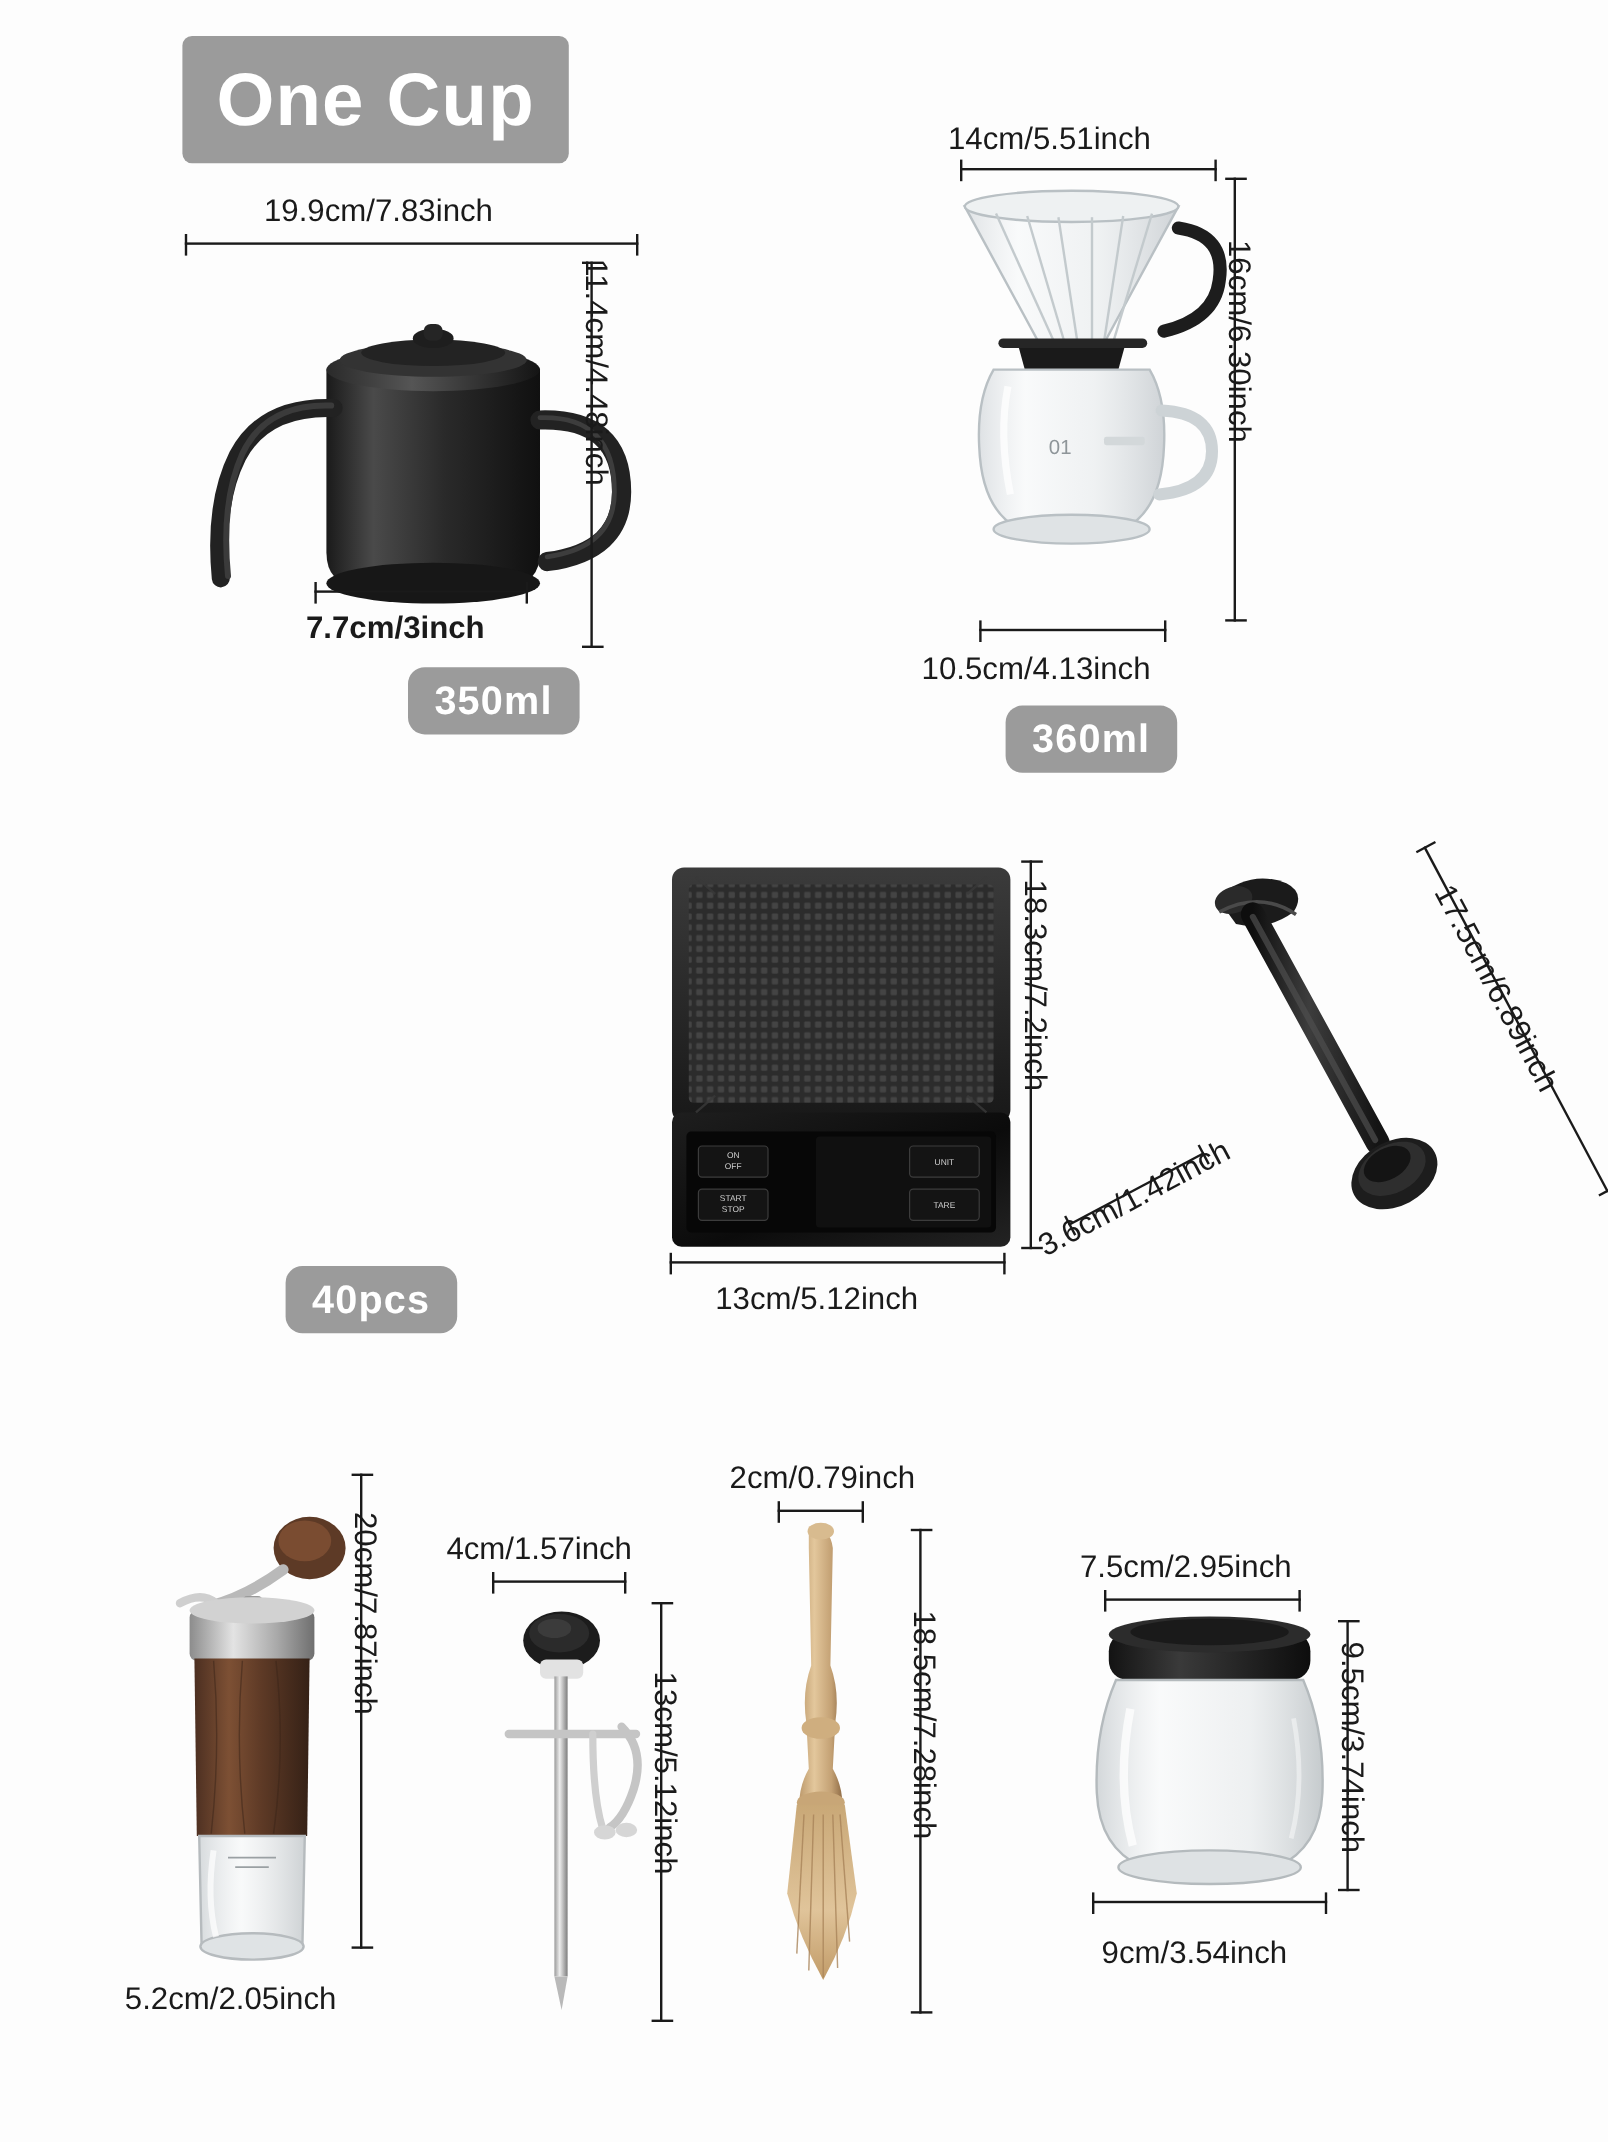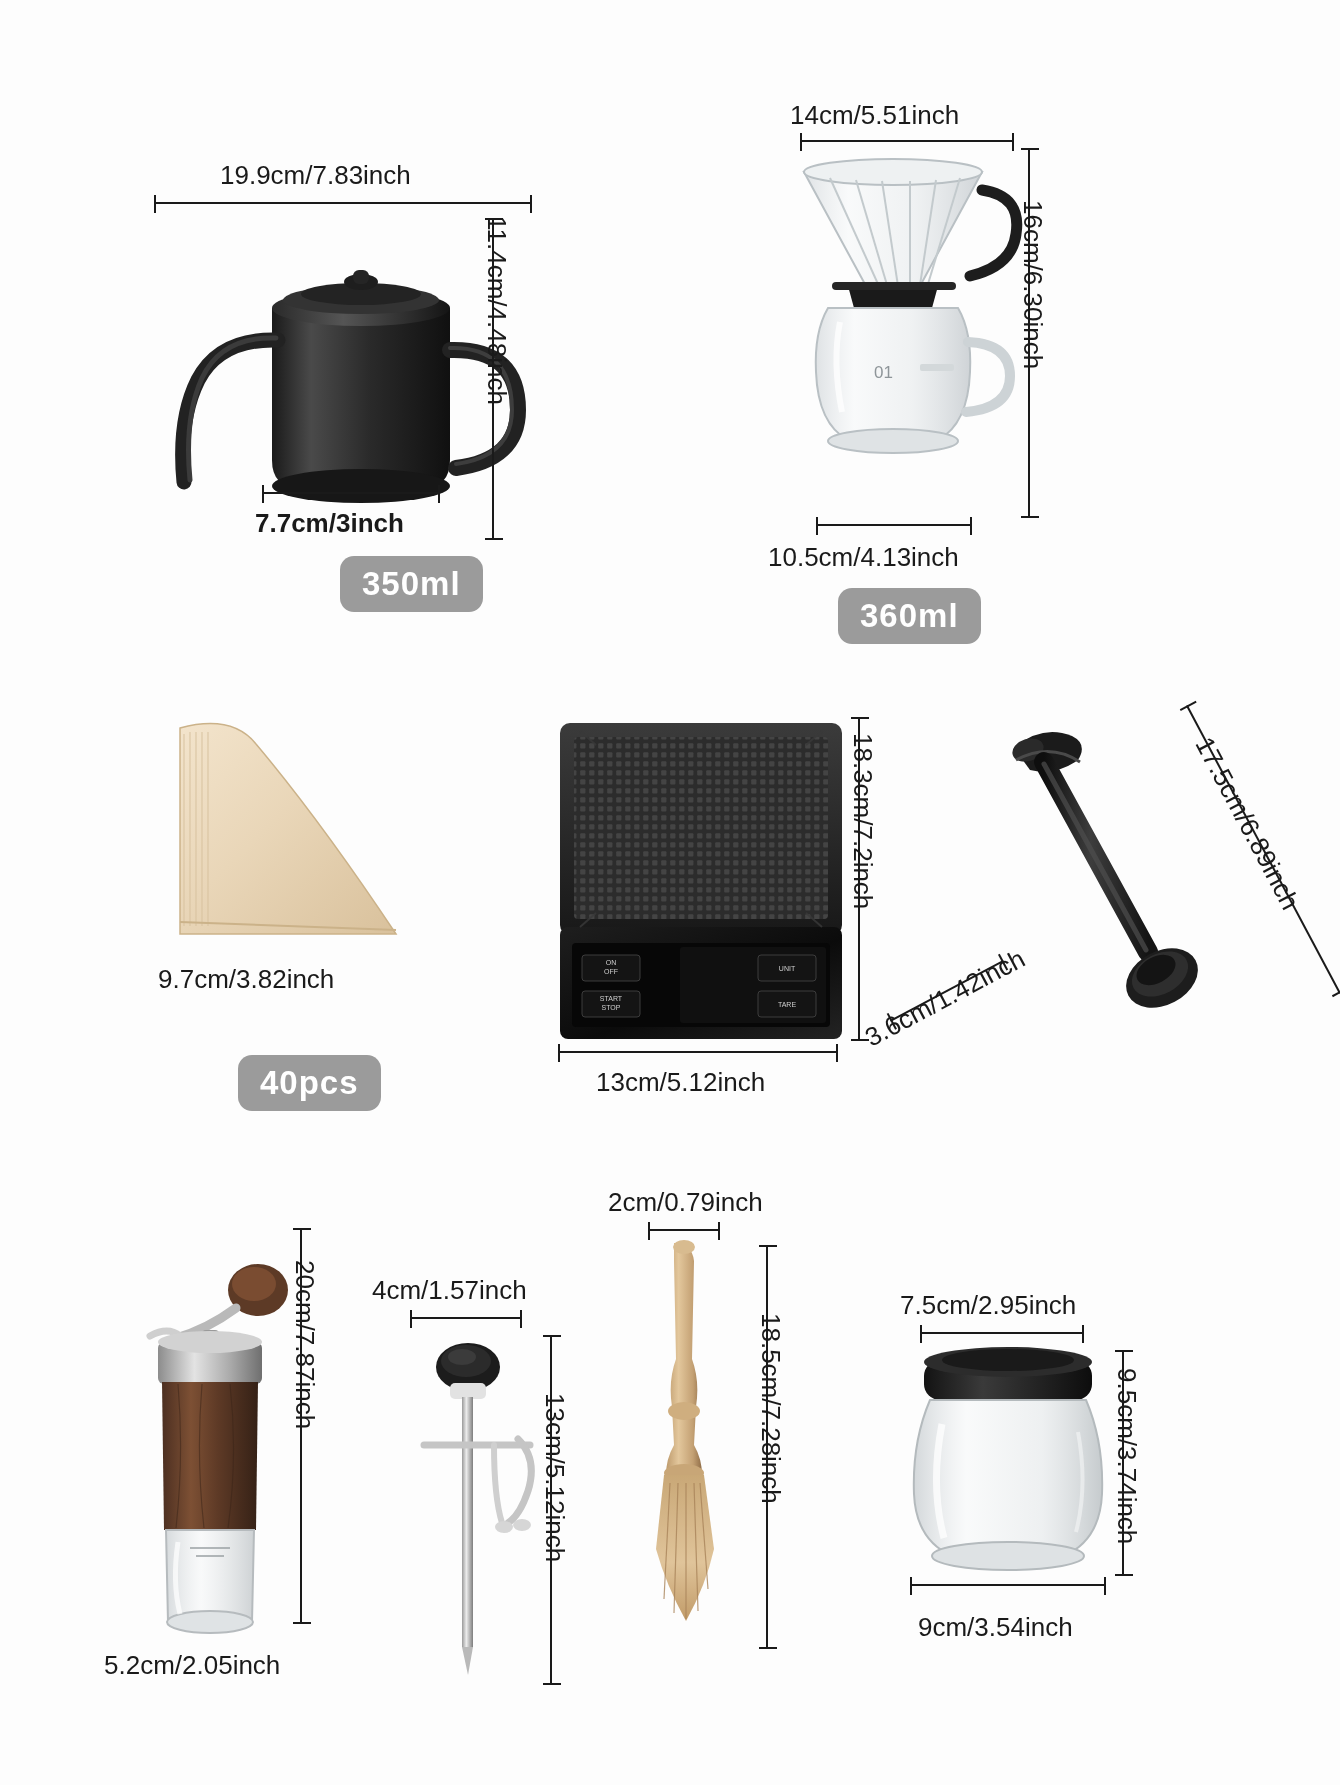--- a/index.html
+++ b/index.html
@@ -83,20 +83,21 @@
   .tick-v::before { top: 0; }
   .tick-v::after { bottom: 0; }
   .prod { position: absolute; }
   svg { display: block; overflow: visible; }
 </style>
 </head>
 <body>
 
 <div class="page">
 
+  <div class="badge title-badge">One Cup</div>
 
   <div class="prod" style="left:140px; top:160px; width:420px; height:470px;">
 
     <div class="tick-h" style="left:14px; top:42px; width:378px;"></div>
     <div class="dim" style="left:80px; top:0px;">19.9cm/7.83inch</div>
 
     <svg width="420" height="330" viewBox="0 0 420 330" style="position:absolute; left:10px; top:60px;">
       <defs>
         <linearGradient id="kbody" x1="0" y1="0" x2="1" y2="0">
           <stop offset="0%" stop-color="#1a1a1a"></stop>
@@ -182,41 +183,20 @@
 
     <div class="tick-v" style="left:258px; top:48px; height:370px;"></div>
     <div class="dim vert" style="left:278px; top:100px; transform:rotate(90deg);">16cm/6.30inch</div>
 
     <div class="tick-h" style="left:46px; top:424px; width:156px;"></div>
     <div class="dim" style="left:-2px; top:442px;">10.5cm/4.13inch</div>
   </div>
 
   <div class="badge cap-badge" style="left:838px; top:588px;">360ml</div>
 
-  <div class="prod" style="left:150px; top:720px; width:280px; height:260px;">
-    <svg width="260" height="240" viewBox="0 0 260 240" style="position:absolute; left:10px; top:0;">
-      <defs>
-        <linearGradient id="paper" x1="0" y1="0" x2="1" y2="1">
-          <stop offset="0%" stop-color="#f3e4cc"></stop>
-          <stop offset="45%" stop-color="#e9d6b8"></stop>
-          <stop offset="100%" stop-color="#d9c19c"></stop>
-        </linearGradient>
-      </defs>
-      <path d="M20 8 Q72 -6 96 24 Q160 100 236 214 L20 214 Z" fill="url(#paper)" stroke="#cbb289" stroke-width="1.5"></path>
-      <g stroke="#d7c19f" stroke-width="1.2" opacity="0.85">
-        <path d="M24 14 L24 206"></path>
-          <path d="M30 12 L30 206"></path>
-          <path d="M36 12 L36 206"></path>
-        <path d="M42 12 L42 206"></path>
-          <path d="M48 12 L48 206"></path>
-      </g>
-      <path d="M20 202 L236 210" stroke="#cbb289" stroke-width="2" fill="none"></path>
-    </svg>
-    <div class="dim" style="left:8px; top:244px;">9.7cm/3.82inch</div>
-  </div>
 
   <div class="badge cap-badge" style="left:238px; top:1055px;text-align:right;">40pcs</div>
 
   <div class="prod" style="left:540px; top:715px; width:340px; height:350px;">
     <svg width="300" height="340" viewBox="0 0 300 340" style="position:absolute; left:12px; top:0;">
       <defs>
         <linearGradient id="pad" x1="0" y1="0" x2="0" y2="1">
           <stop offset="0%" stop-color="#3b3b3b"></stop>
           <stop offset="100%" stop-color="#181818"></stop>
         </linearGradient>
@@ -374,21 +354,21 @@
       <path d="M120 112 Q140 132 130 164 Q122 188 110 196" stroke="#c5c5c5" stroke-width="7" fill="none" stroke-linecap="round"></path>
       <path d="M96 118 Q96 170 104 196" stroke="#cfcfcf" stroke-width="6" fill="none" stroke-linecap="round"></path>
       <ellipse cx="106" cy="200" rx="9" ry="6" fill="#d6d6d6"></ellipse>
       <ellipse cx="124" cy="198" rx="9" ry="6" fill="#d6d6d6"></ellipse>
     </svg>
 
     <div class="tick-v" style="left:160px; top:60px; height:350px;"></div>
     <div class="dim vert" style="left:180px; top:118px; transform:rotate(90deg);">13cm/5.12inch</div>
   </div>
 
-  <div class="prod" style="left:630px; top:1187px; width:200px; height:480px;text-decoration:underline;">
+  <div class="prod" style="left:630px; top:1216px; width:200px; height:480px;text-decoration:underline;">
     <div class="tick-h" style="left:18px; top:42px; width:72px;"></div>
     <div class="dim" style="left:-22px; top:0px;">2cm/0.79inch</div>
 
     <svg width="160" height="410" viewBox="0 0 160 410" style="position:absolute; left:0; top:52px;">
       <defs>
         <linearGradient id="handle" x1="0" y1="0" x2="1" y2="0">
           <stop offset="0%" stop-color="#bd9a6c"></stop>
           <stop offset="35%" stop-color="#e3c79c"></stop>
           <stop offset="75%" stop-color="#c3a073"></stop>
           <stop offset="100%" stop-color="#8f6c46"></stop>

